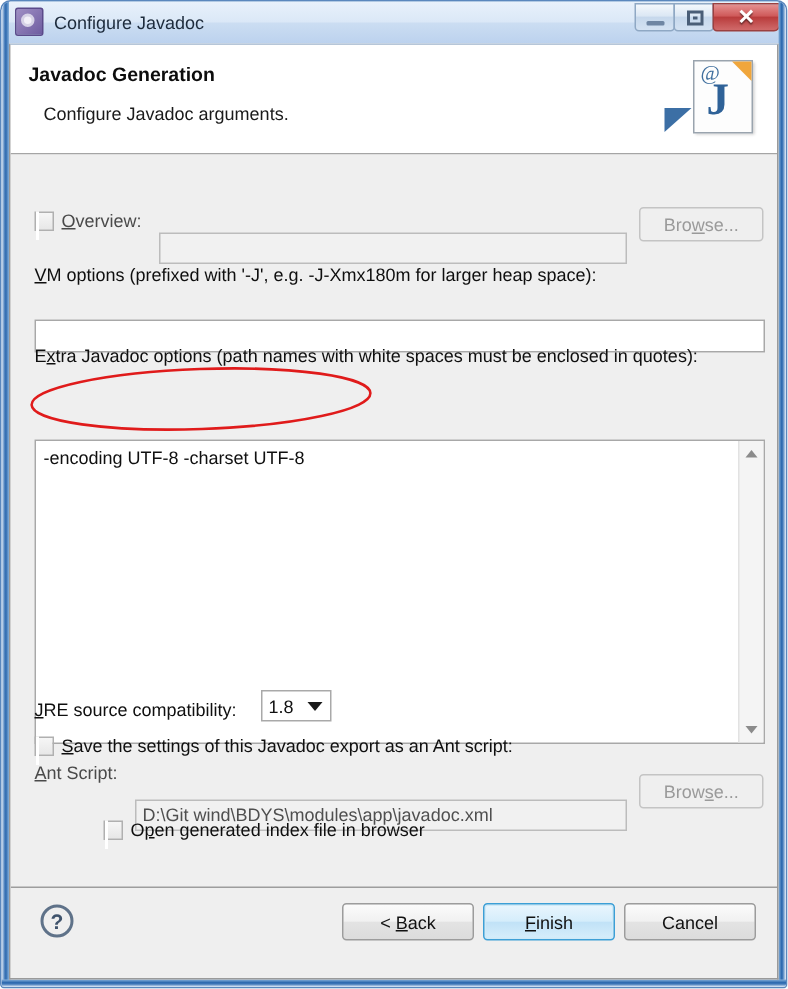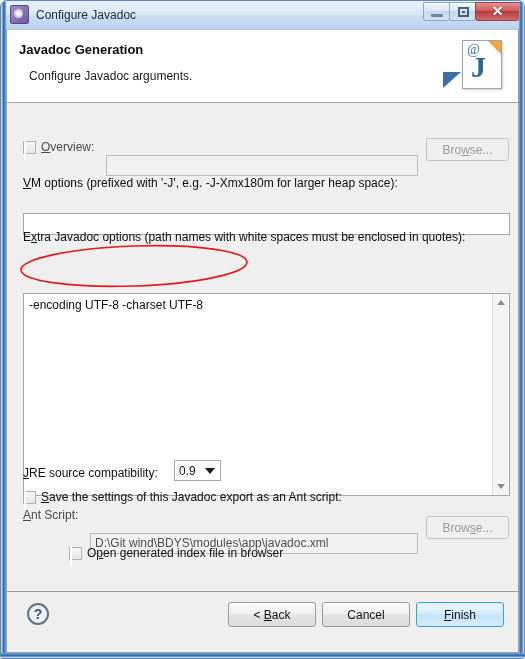--- a/index.html
+++ b/index.html
@@ -465,21 +465,21 @@
           <div class="sb-arrow down">
               <span class="tri-down"></span>
             </div>
         </div>
       </div>
 
       <div class="lbl" style="position:absolute; left:16px; top:363px;">
         <span class="u">J</span>RE source compatibility:
       </div>
       <div class="combo" style="position:absolute; left:167px; top:357px; width:47px;">
-        <span>0.9</span>
+        <span>1.8</span>
         <span class="combo-arrow"></span>
       </div>
 
       <div class="row" style="left:16px; top:387px;">
         <span class="cb"><span class="cb-inner"></span></span>
         <span class="lbl"><span class="u">S</span>ave the settings of this Javadoc export as an Ant script:</span>
       </div>
 
       <div class="lbl dim" style="position:absolute; left:16px; top:405px;">
         <span class="u">A</span>nt Script:
@@ -498,23 +498,23 @@
         <ellipse cx="121" cy="25" rx="113" ry="20" fill="none" stroke="#e01b1b" stroke-width="1.7" transform="rotate(-2 121 25)"></ellipse>
       </svg>
     </div>
 
     <div class="footer">
       <div class="help-icon">?</div>
       <div class="footer-btns">
         <div class="btn">
           <span>&lt; <span class="u">B</span>ack</span>
         </div>
+        <div class="btn default">
+          <span><span class="u">F</span>inish</span>
+        </div>
         <div class="btn">
           <span>Cancel</span>
         </div>
-        <div class="btn default">
-          <span><span class="u">F</span>inish</span>
-        </div>
       </div>
     </div>
 
   </div>
 </div>
 
 </body></html>

